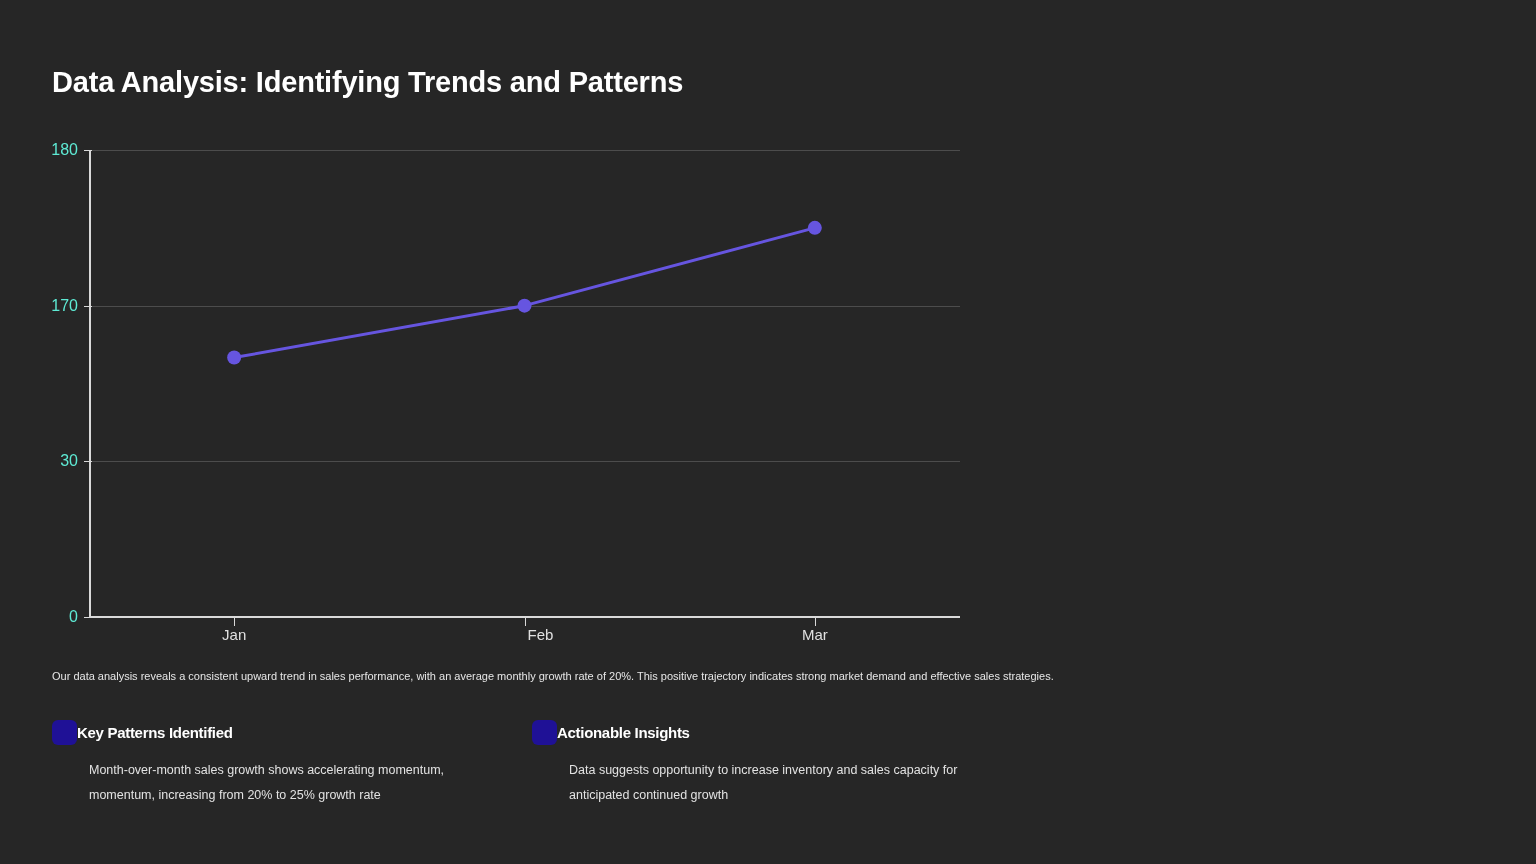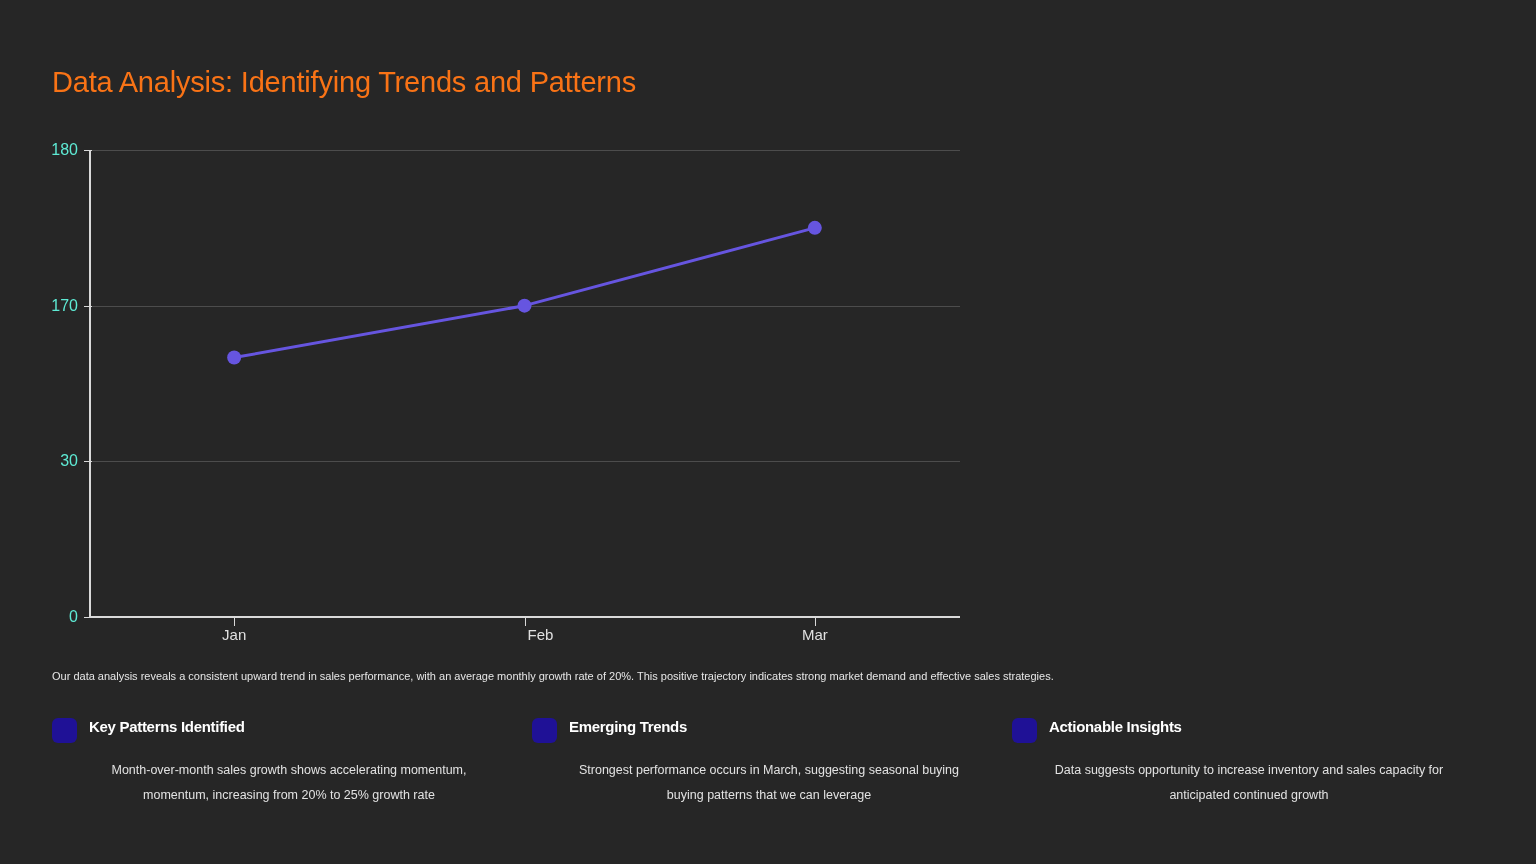--- a/index.html
+++ b/index.html
@@ -16,23 +16,23 @@
     color: #f2f2f2;
     position: relative;
   }
 
   
   #slide-title {
     position: absolute;
     left: 52px;
     top: 66px;
     font-size: 29px;
-    font-weight: normal;
+    font-weight: bold;
     letter-spacing: -0.2px;
-    color: #f97316;
+    color: #ffffff;
     white-space: nowrap;
   }
 
   
   #chart-area {
     position: absolute;
     left: 0;
     top: 0;
     width: 1536px;
     height: 660px;
@@ -135,21 +135,21 @@
   }
 
   .card {
     width: 480px;
     position: relative;
     padding-right: 30px;
   }
 
   .card-head {
     display: flex;
-    gap: 12px;
+    align-items: center;
     height: 28px;
   }
 
   .card-swatch {
     width: 25px;
     height: 25px;
     border-radius: 6px;
     background: #1f1196;
     flex: 0 0 25px;
   }
@@ -162,21 +162,20 @@
     white-space: nowrap;
   }
 
   .card-body {
     margin-top: 12px;
     margin-left: 37px;
     font-size: 12.5px;
     line-height: 25px;
     color: #e2e2e2;
     max-width: 400px;
-    text-align: center;
   }
 </style>
 </head>
 <body>
 
 <div id="slide-title">Data Analysis: Identifying Trends and Patterns</div>
 
 <div id="chart-area">
 
   <div id="gridlines-layer">
@@ -229,27 +228,20 @@
 <div id="cards">
 
   <div class="card">
     <div class="card-head">
       <div class="card-swatch"></div>
       <div class="card-title">Key Patterns Identified</div>
     </div>
     <div class="card-body">Month-over-month sales growth shows accelerating momentum, momentum, increasing from 20% to 25% growth rate</div>
   </div>
 
-  <div class="card">
-    <div class="card-head">
-      <div class="card-swatch"></div>
-      <div class="card-title">Emerging Trends</div>
-    </div>
-    <div class="card-body">Strongest performance occurs in March, suggesting seasonal buying buying patterns that we can leverage</div>
-  </div>
 
   <div class="card">
     <div class="card-head">
       <div class="card-swatch"></div>
       <div class="card-title">Actionable Insights</div>
     </div>
     <div class="card-body">Data suggests opportunity to increase inventory and sales capacity for anticipated continued growth</div>
   </div>
 
 </div>

